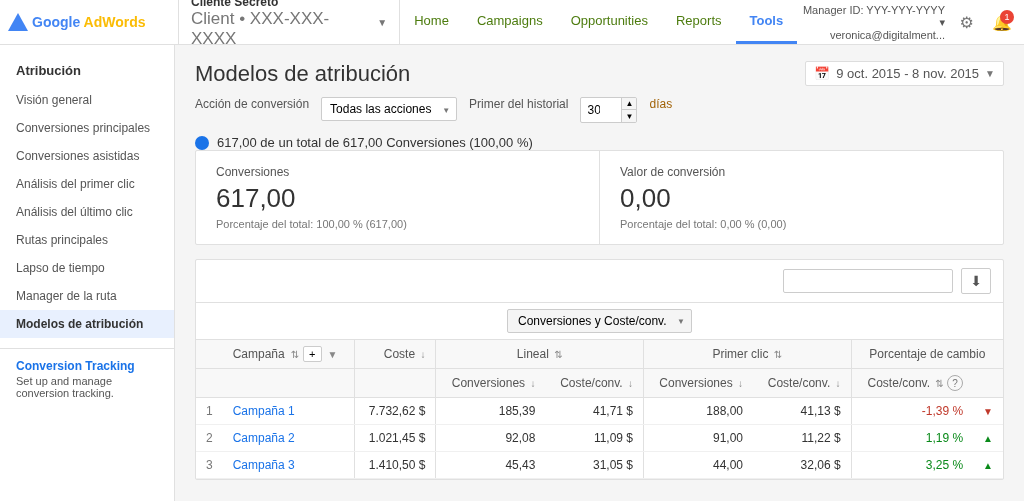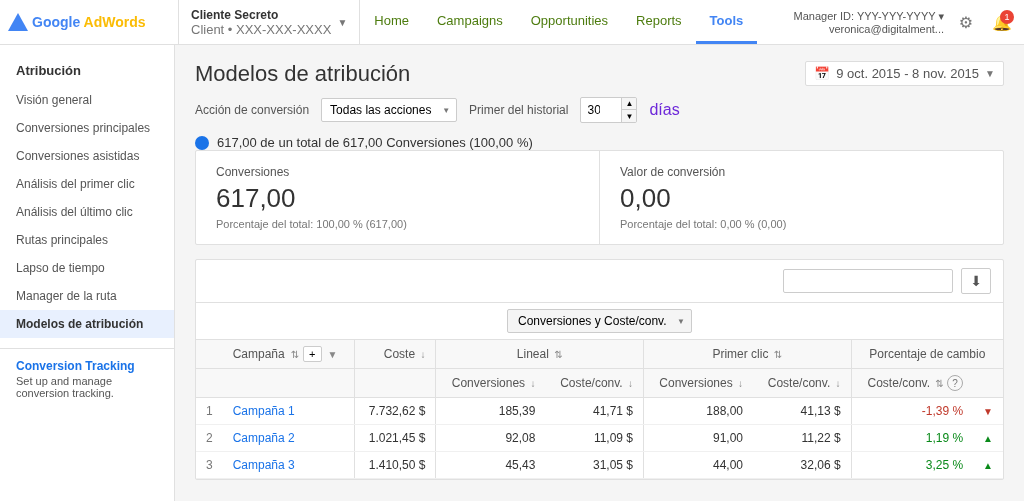--- a/index.html
+++ b/index.html
@@ -37,21 +37,21 @@
       border-left: 1px solid #e0e0e0;
       border-right: 1px solid #e0e0e0;
       padding: 0 12px;
       min-width: 160px;
       display: flex;
       align-items: center;
       justify-content: space-between;
       height: 100%;
     }
     .client-name { font-size: 12px; font-weight: bold; color: #333; }
-    .client-id { font-size: 13px; color: #777; }
+    .client-id { font-size: 17px; color: #777; }
     .dropdown-arrow { font-size: 10px; color: #777; margin-left: 6px; }
     .nav-links {
       display: flex;
       align-items: center;
       flex: 1;
       height: 100%;
     }
     .nav-link {
       padding: 0 14px;
       height: 100%;
@@ -172,21 +172,20 @@
       border: 1px solid #ddd;
       background: #fff;
       padding: 4px 8px;
       border-radius: 2px;
     }
     .date-range .cal-icon { margin-right: 6px; color: #777; }
 
     
     .filters-row {
       display: flex;
-      align-items: center;
       gap: 12px;
       margin-bottom: 12px;
     }
     .filter-label { font-size: 12px; color: #555; }
     .filter-select {
       border: 1px solid #ccc;
       border-radius: 2px;
       padding: 4px 24px 4px 8px;
       font-size: 12px;
       background: #fff;
@@ -237,21 +236,21 @@
       font-size: 8px;
       width: 14px;
       height: 12px;
       cursor: pointer;
       display: flex;
       align-items: center;
       justify-content: center;
       padding: 0;
     }
     .spin-btn:first-child { border-bottom: 1px solid #ccc; }
-    .dias-label { font-size: 16px; color: #6d28d9; }
+    .dias-label { font-size: 12px; color: #a16207; }
 
     
     .summary-row {
       display: flex;
       align-items: center;
       gap: 8px;
       font-size: 13px;
       color: #333;
     }
     .blue-dot {

